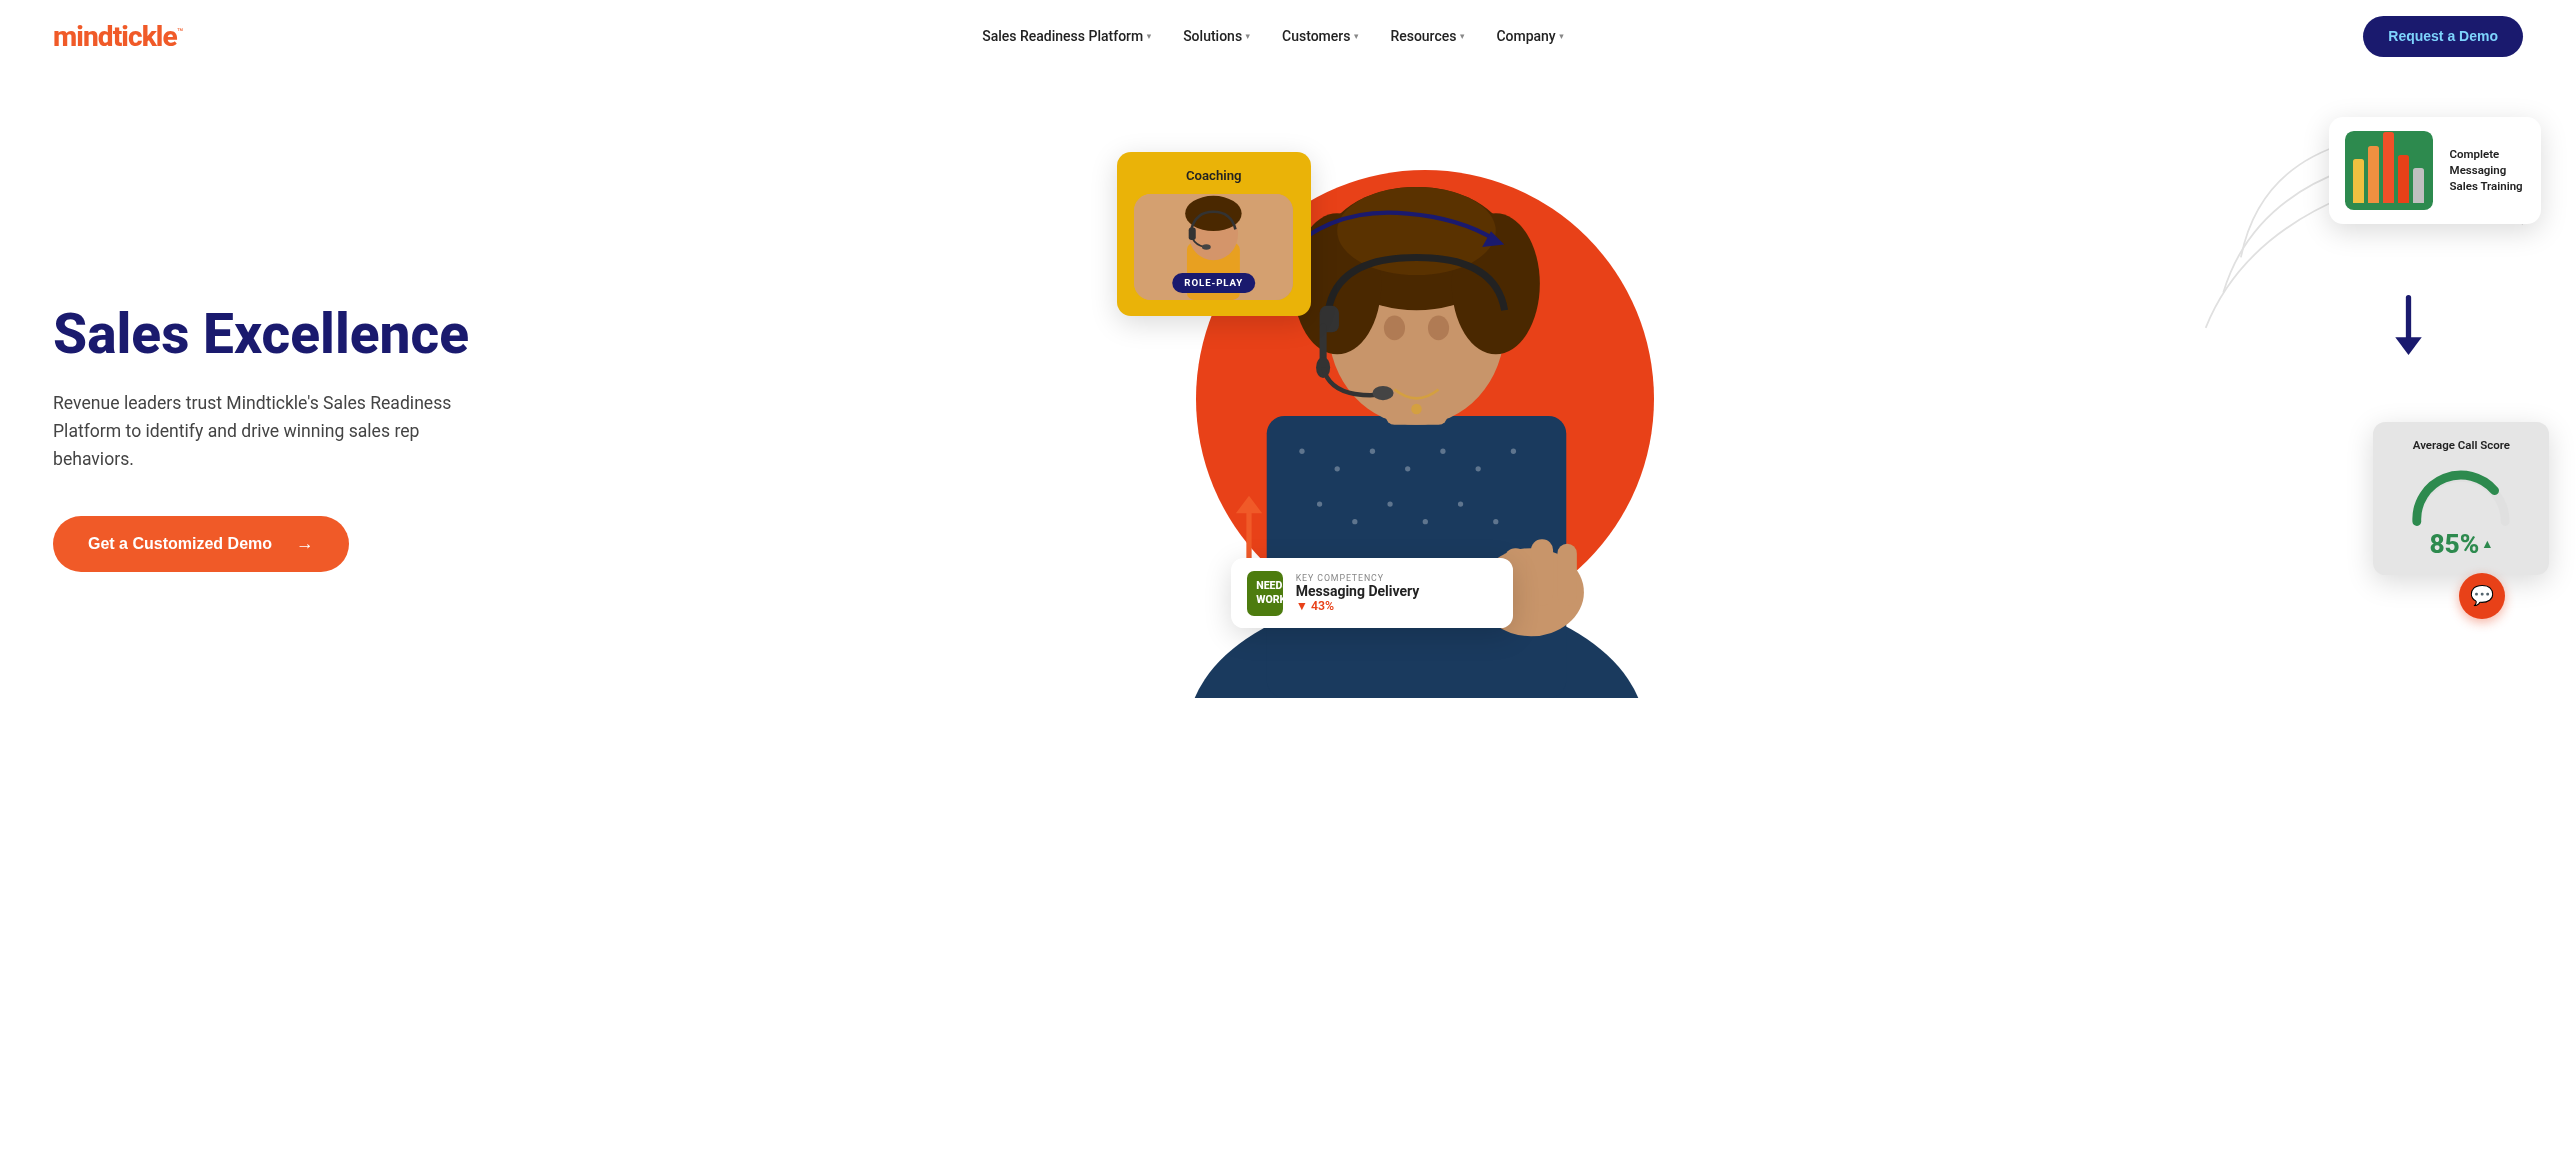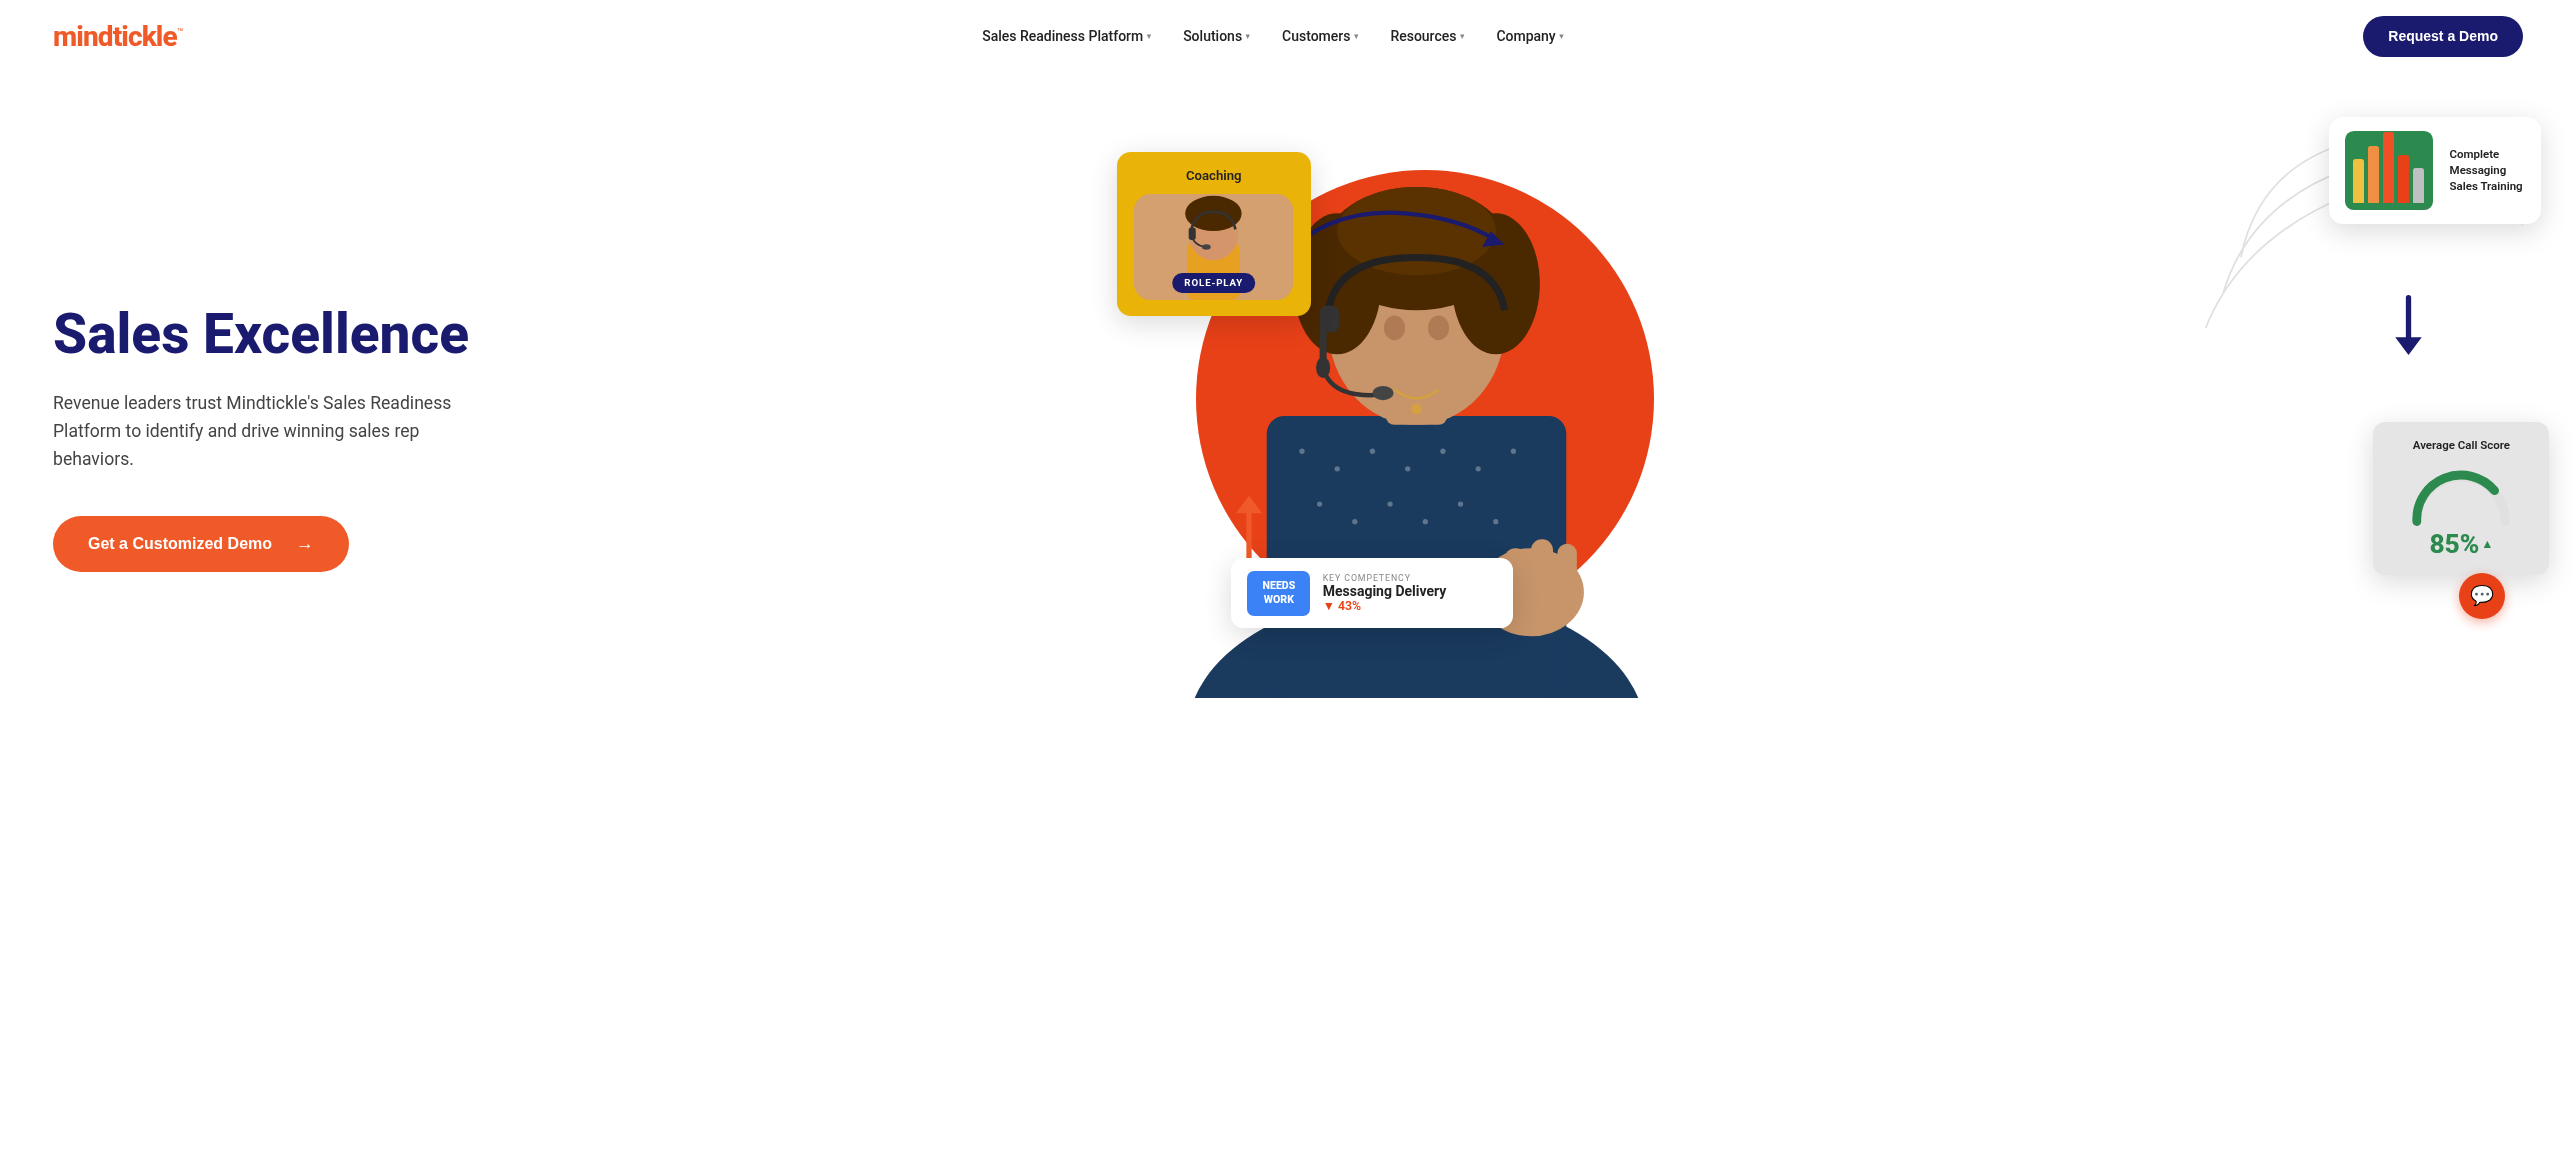--- a/index.html
+++ b/index.html
@@ -45,21 +45,21 @@
       display: flex;
       align-items: center;
       gap: 3.5px;
     }
     .nav-links li a .chevron {
       font-size: 8.8px;
       color: #888;
     }
     .btn-demo {
       background: #1a1a6e;
-      color: #ffffff;
+      color: #7dd3fc;
       border: none;
       border-radius: 44px;
       padding: 12.3px 25px;
       font-size: 14px;
       font-weight: 600;
       cursor: pointer;
       white-space: nowrap;
     }
 
     
@@ -260,30 +260,30 @@
       border-radius: 12.3px;
       padding: 12.3px 16px;
       box-shadow: 0 7px 28px rgba(0,0,0,0.15);
       z-index: 10;
       display: flex;
       align-items: center;
       gap: 12.3px;
       width: 282px;
     }
     .needs-work-badge {
-      background: #3b82f6;
+      background: #4d7c0f;
       color: #fff;
       font-size: 10.6px;
       font-weight: 800;
       padding: 8.8px 8.8px;
       border-radius: 7px;
       text-align: center;
       line-height: 1.3;
       flex-shrink: 0;
-      width: 63px;
+      width: 36px;
     }
     .competency-info .key-label {
       font-size: 8.8px;
       font-weight: 400;
       color: #888;
       letter-spacing: 0.9px;
       text-transform: uppercase;
     }
     .competency-info .comp-title {
       font-size: 14px;

